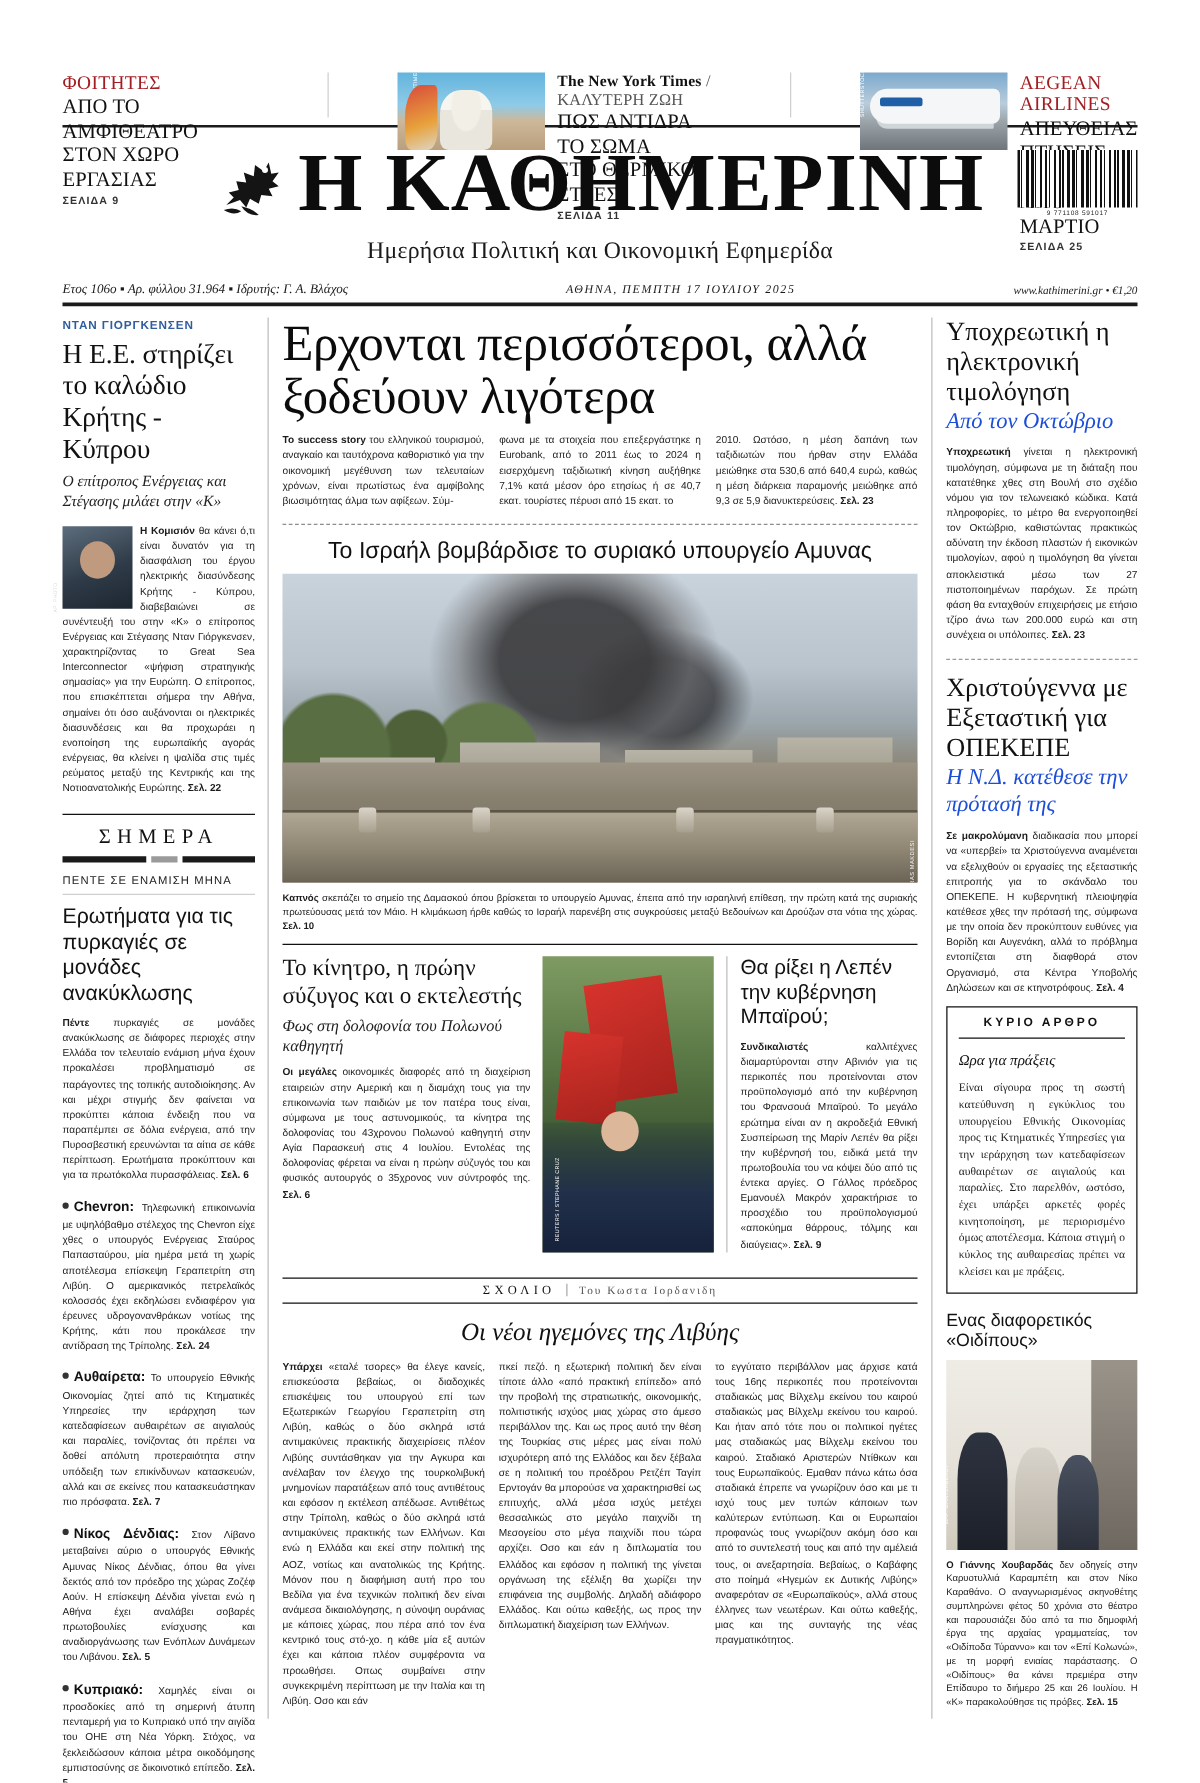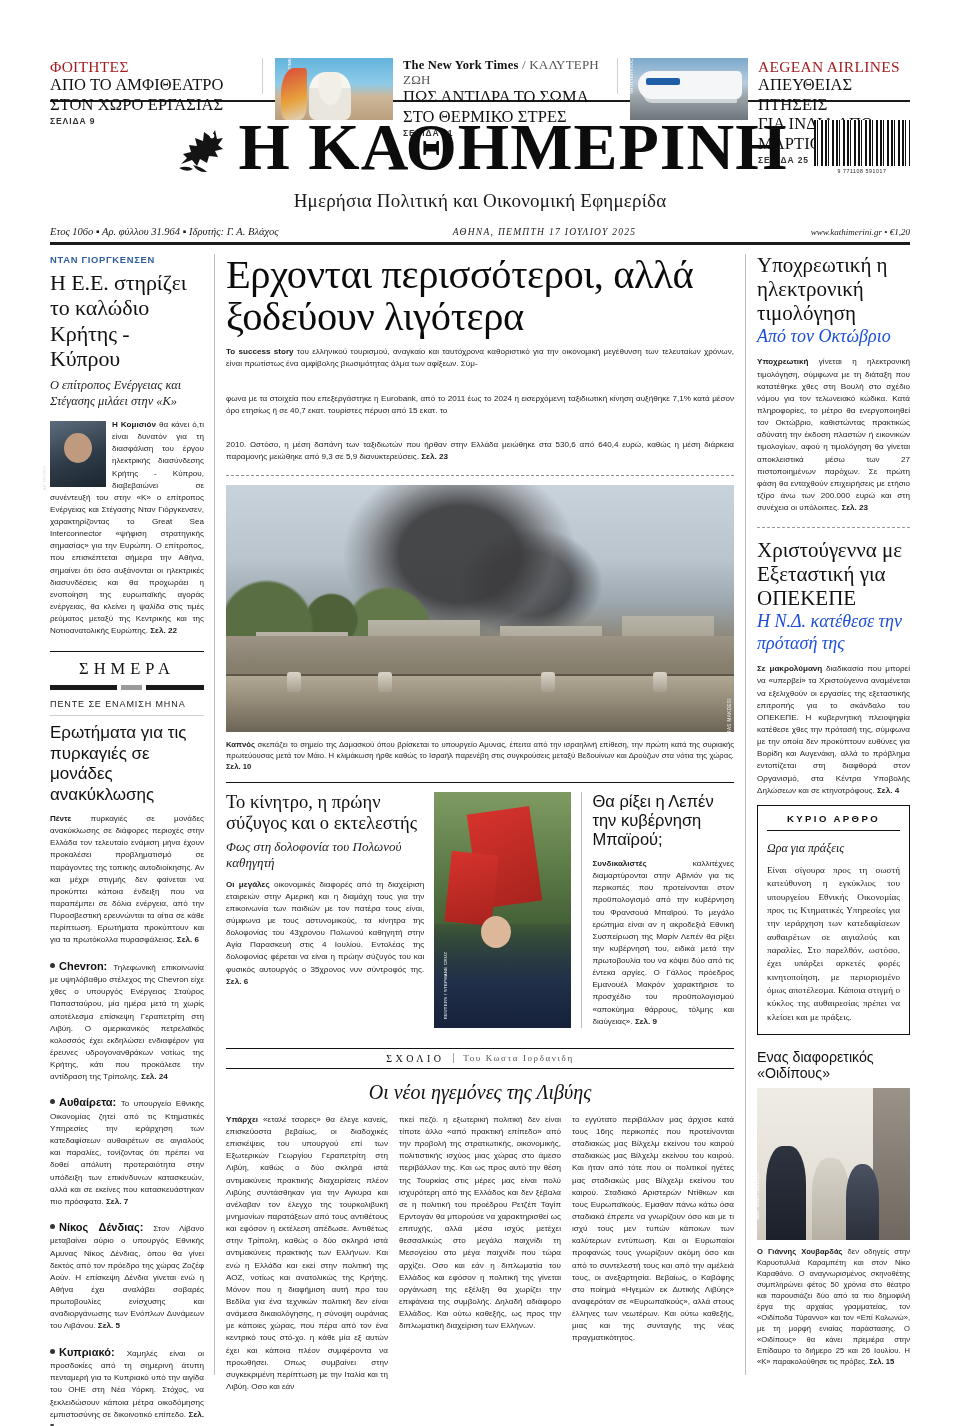--- a/index.html
+++ b/index.html
@@ -8,21 +8,21 @@
     background: #ffffff;
     font-family: "Liberation Serif", "DejaVu Serif", serif;
     color: #111;
     overflow: hidden;
   }
   .page { width: 960px; height: 1426px; position: relative; padding: 0 50px; }
 
   
   .promo {
     display: flex; align-items: flex-start;
-    padding-top: 58px; height: 94px;
+    padding-top: 58px; height: 94px; gap: 43px;
   }
   .promo-cell { display: flex; align-items: flex-start; }
   .promo-txt { line-height: 1.12; }
   .promo-kicker {
     font-family: "Liberation Serif", serif;
     font-size: 15.5px; color: #a31e22; letter-spacing: .3px;
   }
   .promo-kicker.nyt {
     color: #555; font-size: 13px; letter-spacing: .2px;
   }
@@ -167,21 +167,21 @@
 
   
   .main-head {
     font-size: 40.5px; line-height: 1.04; letter-spacing: -.4px; color: #0b0b0b;
   }
   .main-sub {
     font-size: 16px; font-style: italic; color: #1a1a1a; margin-top: 13px;
     padding-bottom: 9px; border-bottom: 1px solid #111;
   }
   .three-col {
-    display: flex; gap: 22px; margin-top: 8px; padding-bottom: 8px; flex-direction: column;
+    display: flex; gap: 12px; margin-top: 8px; padding-bottom: 8px;
   }
   .three-col .c { flex: 1; }
   .dashed { border-top: 1px dashed #8d8d8d; margin: 4px 0 9px; }
   .photo-head {
     font-family: "Liberation Sans", sans-serif;
     font-size: 18.5px; text-align: center; color: #111; padding-bottom: 8px;
   }
   .bigphoto {
     width: 100%; height: 247px; position: relative; overflow: hidden;
     background:
@@ -435,20 +435,21 @@
           <div class="c body-text">φωνα με τα στοιχεία που επεξεργάστηκε η Eurobank, από το 2011 έως το 2024 η εισερχόμενη ταξιδιωτική κίνηση αυξήθηκε 7,1% κατά μέσον όρο ετησίως ή σε 40,7 εκατ. τουρίστες πέρυσι από 15 εκατ. το</div>
           <div class="c body-text">
             <span>2010. Ωστόσο, η μέση δαπάνη των ταξιδιωτών που ήρθαν στην Ελλάδα μειώθηκε στα 530,6 από 640,4 ευρώ, καθώς η μέση διάρκεια παραμονής μειώθηκε από 9,3 σε 5,9 διανυκτερεύσεις. </span><b>Σελ. 23</b>
           </div>
         </div>
       </div>
 
       <div class="dashed"></div>
 
       <div>
+        <div class="photo-head">Το Ισραήλ βομβάρδισε το συριακό υπουργείο Αμυνας</div>
         <div class="bigphoto">
           <div class="trees"></div>
           <div class="bldg" style="left:6%;width:18%;height:44px;"></div>
           <div class="bldg" style="left:28%;width:22%;height:56px;"></div>
           <div class="bldg" style="left:54%;width:20%;height:50px;"></div>
           <div class="bldg" style="left:78%;width:18%;height:60px;"></div>
           <div class="ground"></div>
           <div class="roof"></div>
           <div class="tank" style="left:12%;"></div>
           <div class="tank" style="left:30%;"></div>

